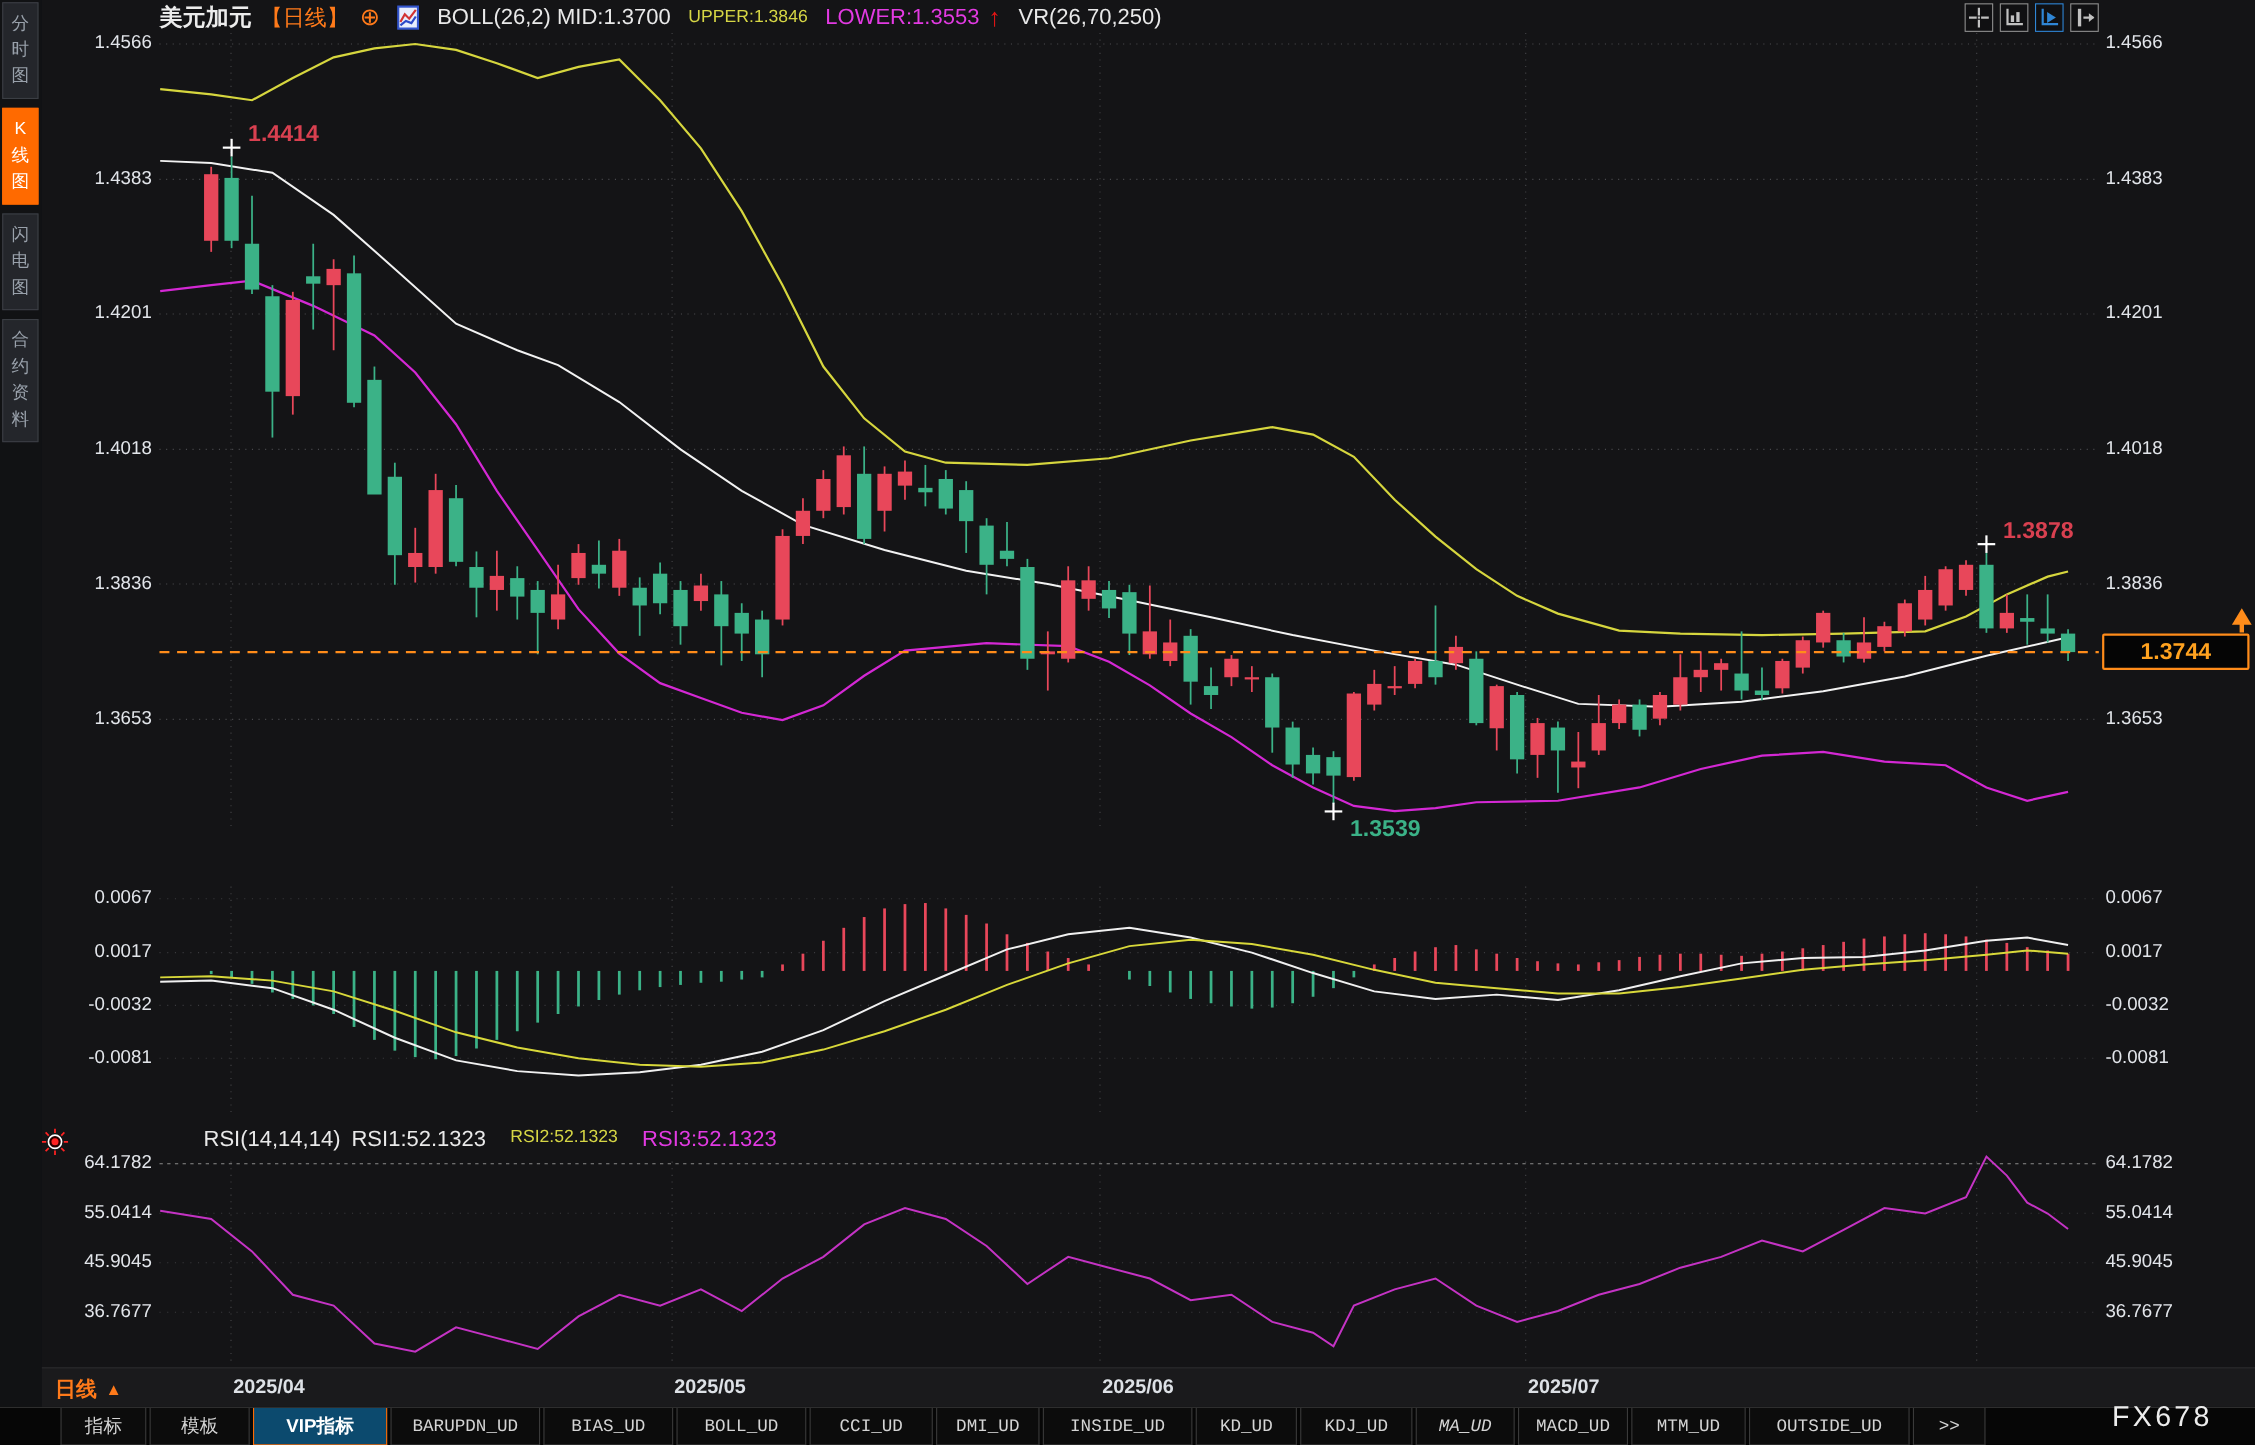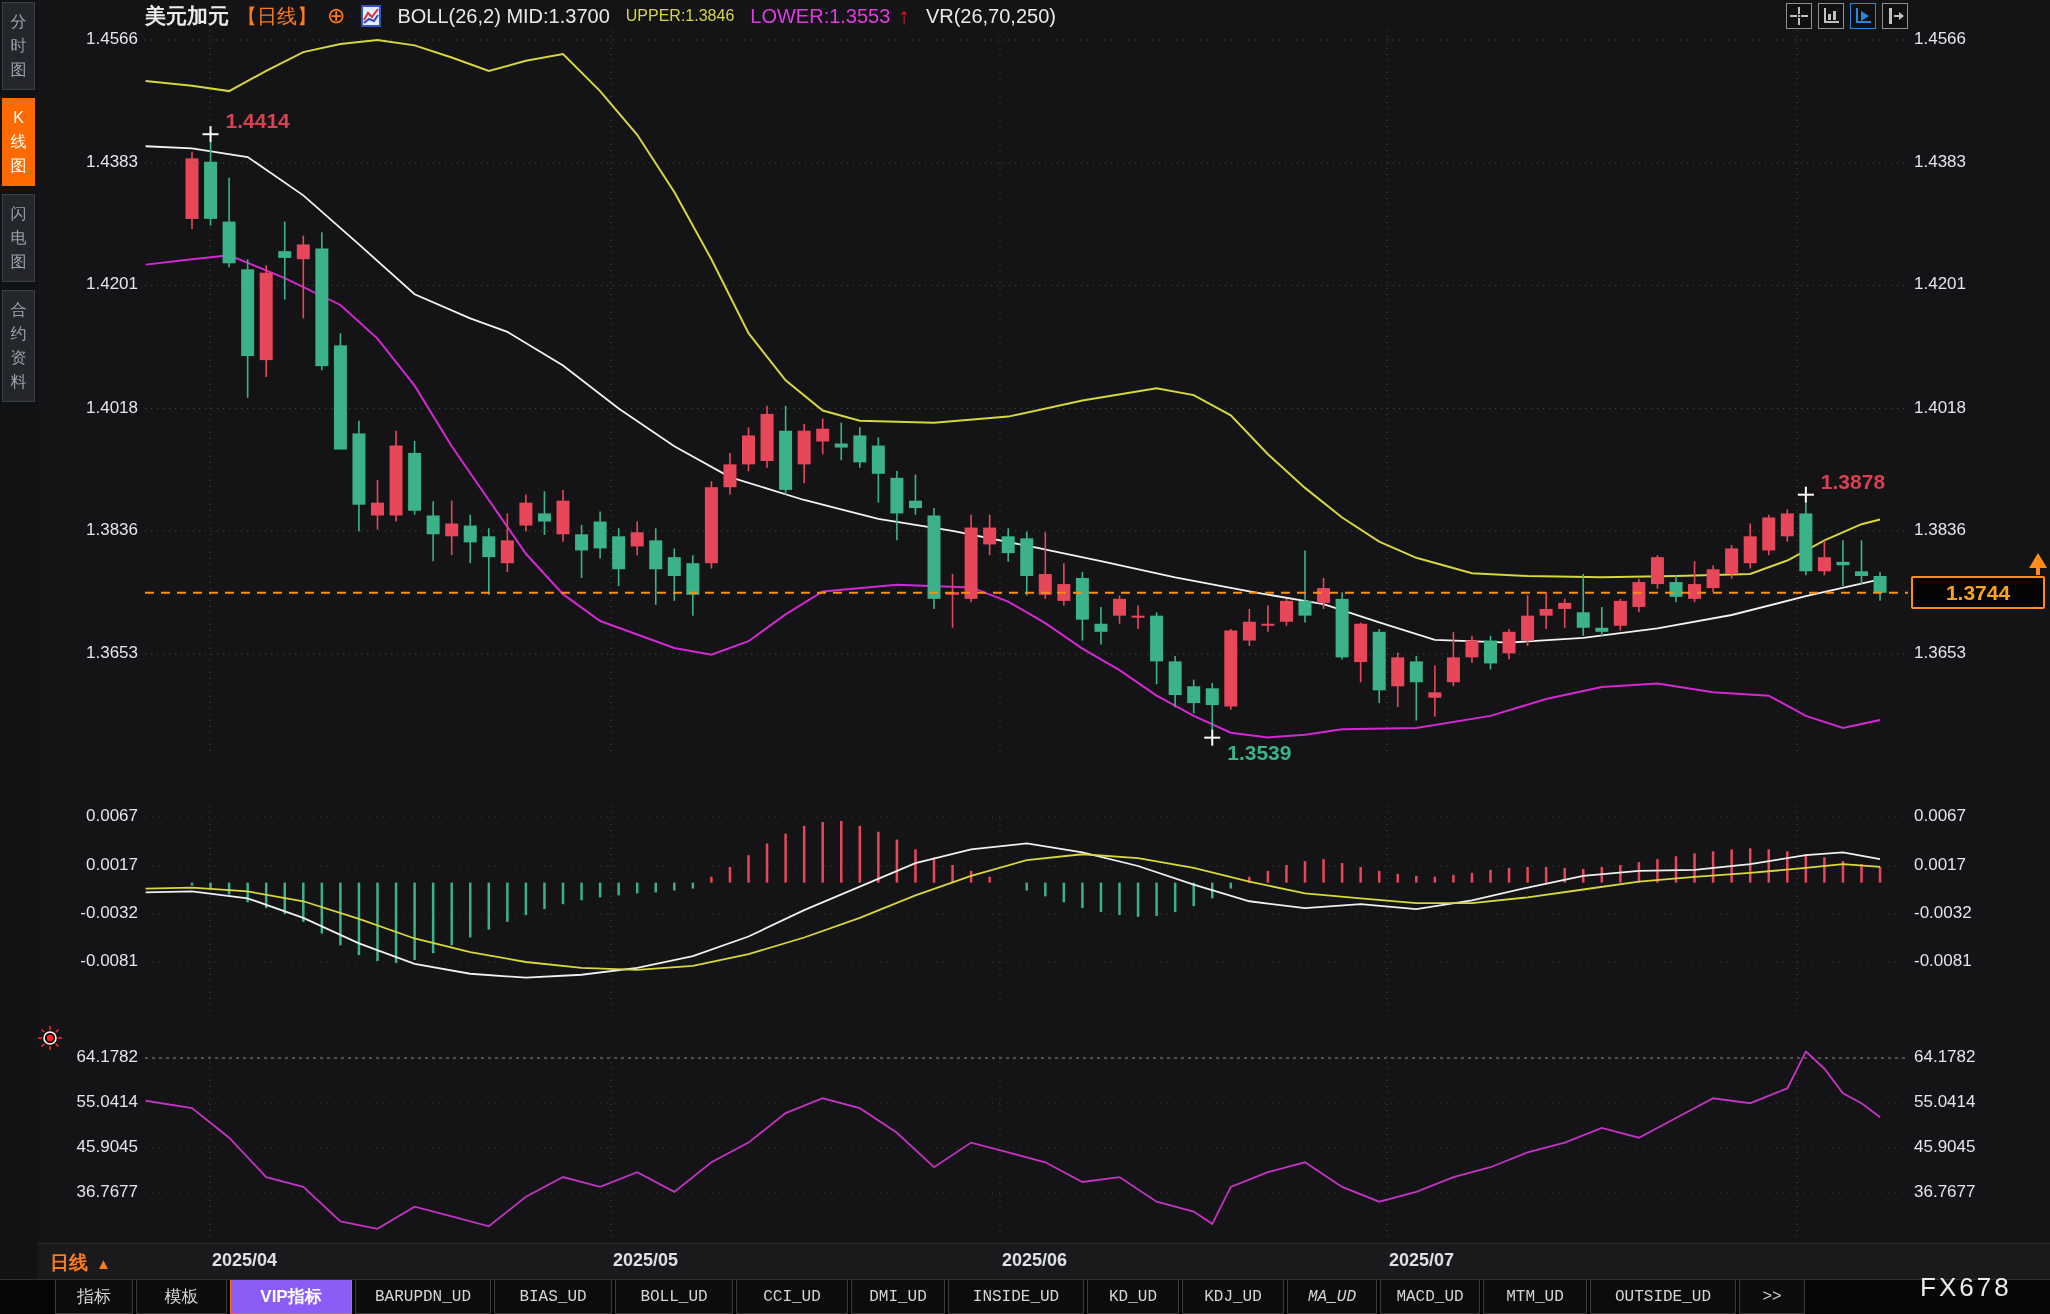--- a/index.html
+++ b/index.html
@@ -38,21 +38,21 @@
   #date-row{position:absolute;left:38px;top:1243px;width:2012px;height:36px;background:#1a1a1c;border-top:1px solid #2c2c2e;}
   .date-label{position:absolute;top:1250px;font-size:18px;font-weight:bold;color:#dde1e6;}
   #period-pill{position:absolute;left:50px;top:1250px;font-size:19px;font-weight:bold;color:#ff7a1a;display:flex;gap:8px;align-items:center;}
   #period-pill .tri{font-size:15px;}
   
   #toolbar{position:absolute;left:0;top:1279px;width:2050px;height:35px;background:#060606;
            border-top:1px solid #2e2e2e;display:flex;align-items:stretch;padding-left:55px;box-sizing:border-box;}
   .tab{display:flex;align-items:center;justify-content:center;font-size:17px;color:#d4d4d4;
        background:#0c0c0c;border:1px solid #3a3a3a;border-top:none;margin-right:3px;cursor:pointer;box-sizing:border-box;}
   .tab.mono{font-family:"Liberation Mono",monospace;font-size:16px;}
-  .tab.sel{background:#8b5cf6;border-color:#ff6a00;color:#ffffff;font-weight:bold;}
+  .tab.sel{background:#0c4a6e;border-color:#ff6a00;color:#ffffff;font-weight:bold;}
   #watermark{position:absolute;left:1920px;top:1272px;font-size:26px;color:#ececec;letter-spacing:3px;}
   svg text{font-family:"Liberation Sans",sans-serif;}
 </style>
 </head>
 <body>
 
 <div id="app">
 
   <svg id="chart" width="2050" height="1314" style="position:absolute;left:0;top:0;">
       <line x1="145" y1="40" x2="1908" y2="40" stroke="#4a4a4e" stroke-width="1" stroke-dasharray="1,5"></line>
@@ -503,20 +503,26 @@
           <line x1="20" y1="12" x2="24" y2="12"></line>
         <line x1="3.5" y1="3.5" x2="6.3" y2="6.3"></line>
           <line x1="17.7" y1="17.7" x2="20.5" y2="20.5"></line>
         <line x1="3.5" y1="20.5" x2="6.3" y2="17.7"></line>
           <line x1="17.7" y1="6.3" x2="20.5" y2="3.5"></line>
       </g>
       <circle cx="12" cy="12" r="6" fill="#2a0000" stroke="#ffffff" stroke-width="1.5"></circle>
       <circle cx="12" cy="12" r="3.2" fill="#ff2222"></circle>
     </svg>
   </div>
+  <div id="rsi-header">
+    <span class="h-white">RSI(14,14,14)</span>
+    <span class="h-white" style="margin-left:-12px;">RSI1:52.1323</span>
+    <span class="h-yellow">RSI2:52.1323</span>
+    <span class="h-magenta">RSI3:52.1323</span>
+  </div>
 
   <div id="price-box">
     <span>1.3744</span>
   </div>
 
   <div id="date-row"></div>
   <div id="period-pill">
     <span>日线</span>
     <span class="tri">▲</span>
   </div>

